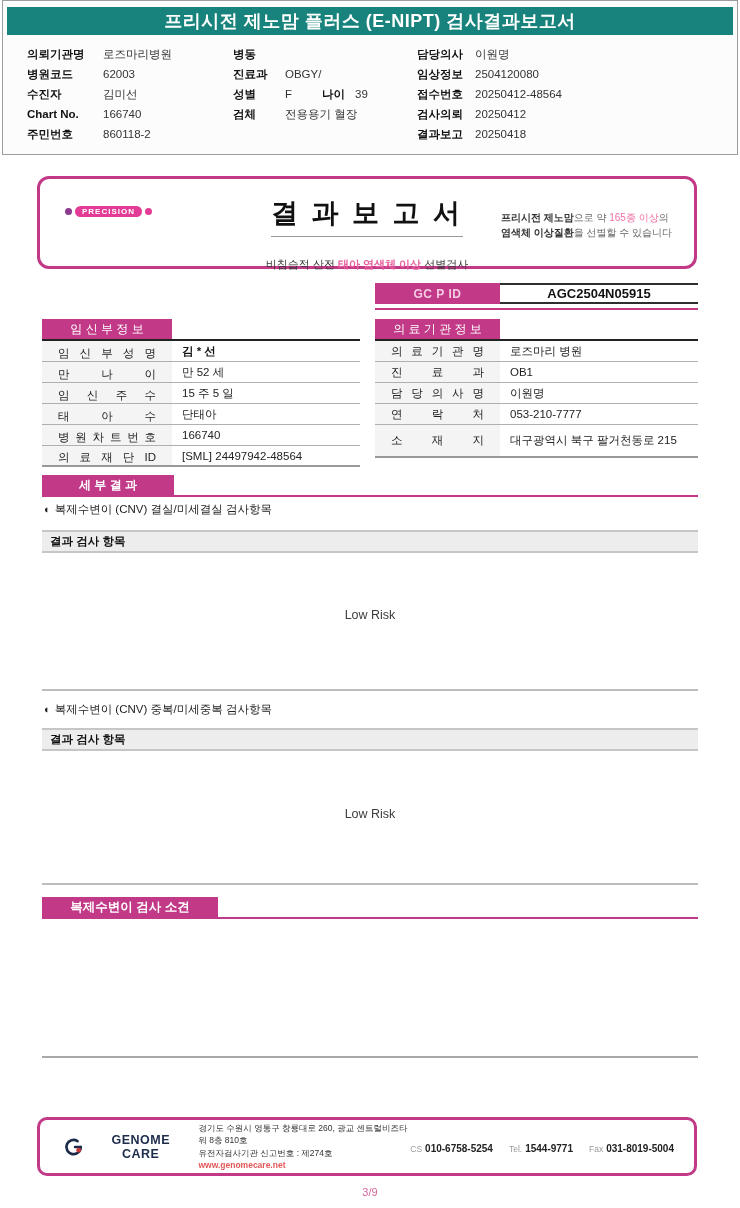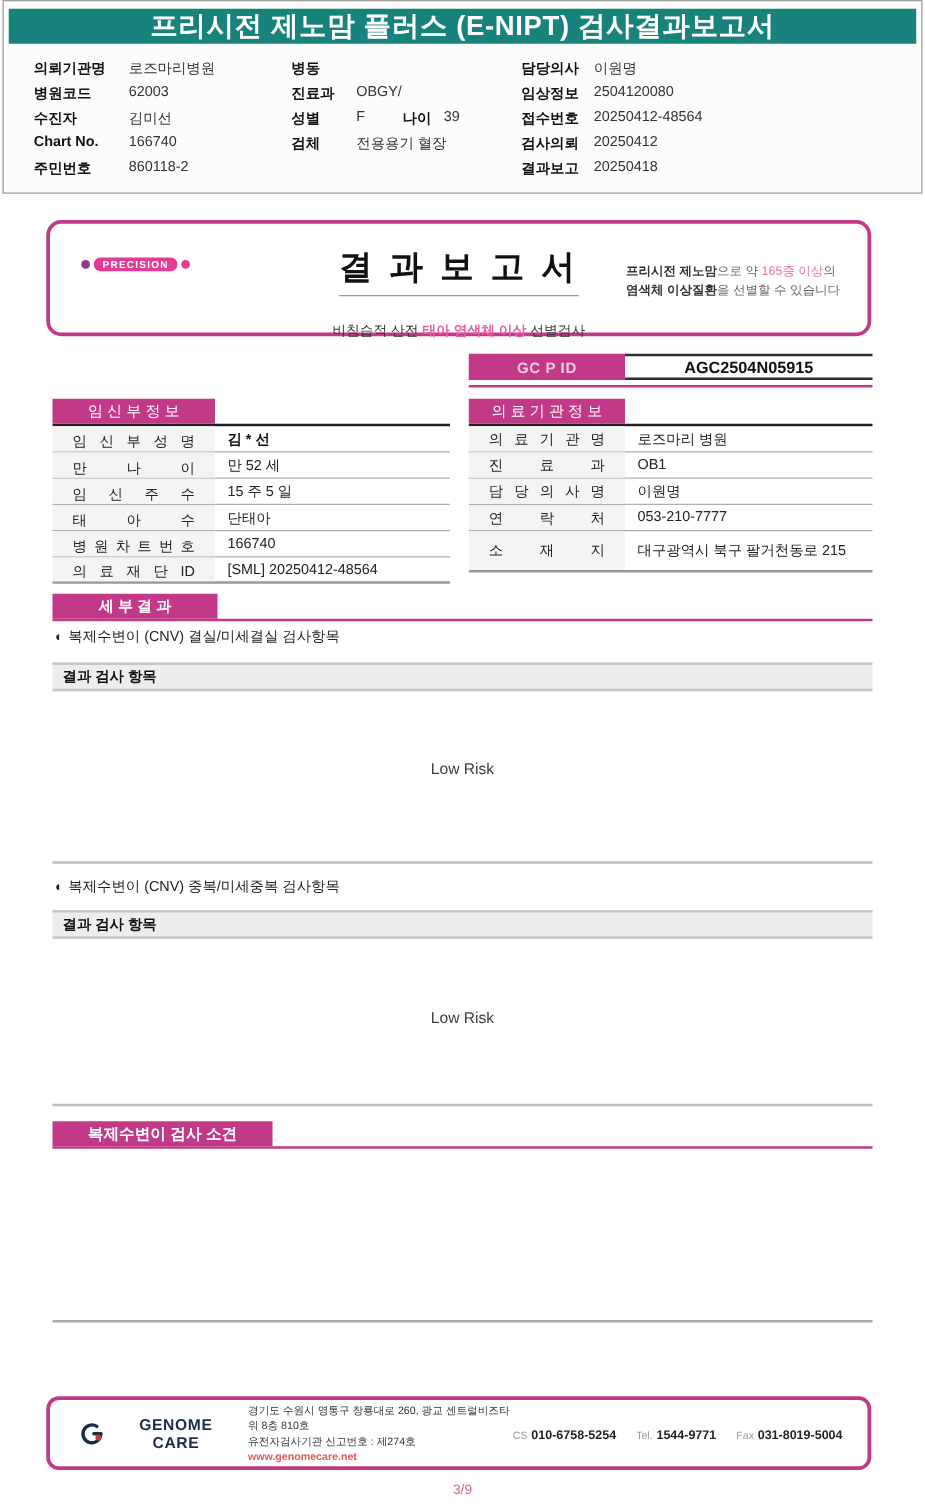--- a/index.html
+++ b/index.html
@@ -3,21 +3,21 @@
 <meta charset="utf-8">
 <style>
   * { margin:0; padding:0; box-sizing:border-box; }
   body { background:#fff; font-family:"Liberation Sans", sans-serif; }
   .page { position:relative; width:740px; height:1208px; background:#ffffff; overflow:hidden; }
 
   
   .top-box { position:absolute; left:2px; top:0; width:736px; height:155px;
              border:1px solid #9d9d9d; background:#fcfcfc; }
   .teal-bar { position:absolute; left:4px; top:6px; right:4px; height:28px;
-              background:#17837C; color:#fff; font-weight:bold; font-size:22px;
+              background:#17837C; color:#fff; font-weight:bold; font-size:18px;
               display:flex; align-items:center; justify-content:center; letter-spacing:0.5px; }
   .info-col { position:absolute; top:43px; font-size:11.5px; color:#333; }
   .info-col.c1 { left:24px; }
   .info-col.c2 { left:230px; }
   .info-col.c3 { left:414px; }
   .info-row { height:20px; display:flex; align-items:center; white-space:nowrap; }
   .info-label { font-weight:bold; color:#111; display:inline-block; }
   .c1 .info-label { width:76px; }
   .c2 .info-label { width:52px; }
   .c3 .info-label { width:58px; }
@@ -243,21 +243,21 @@
     <div class="tbl-row">
       <div class="tbl-label">
           <span>병 원 차 트 번 호</span>
         </div>
       <div class="tbl-value">166740</div>
     </div>
     <div class="tbl-row">
       <div class="tbl-label">
           <span>의 료 재 단 ID</span>
         </div>
-      <div class="tbl-value">[SML] 20250412-48564</div>
+      <div class="tbl-value">[SML] 24497942-48564</div>
     </div>
   </div>
 
   <div class="tbl right">
     <div class="tbl-head-row">
       <div class="tbl-header">의 료 기 관 정 보</div>
     </div>
     <div class="tbl-row">
       <div class="tbl-label">
           <span>의 료 기 관 명</span>

